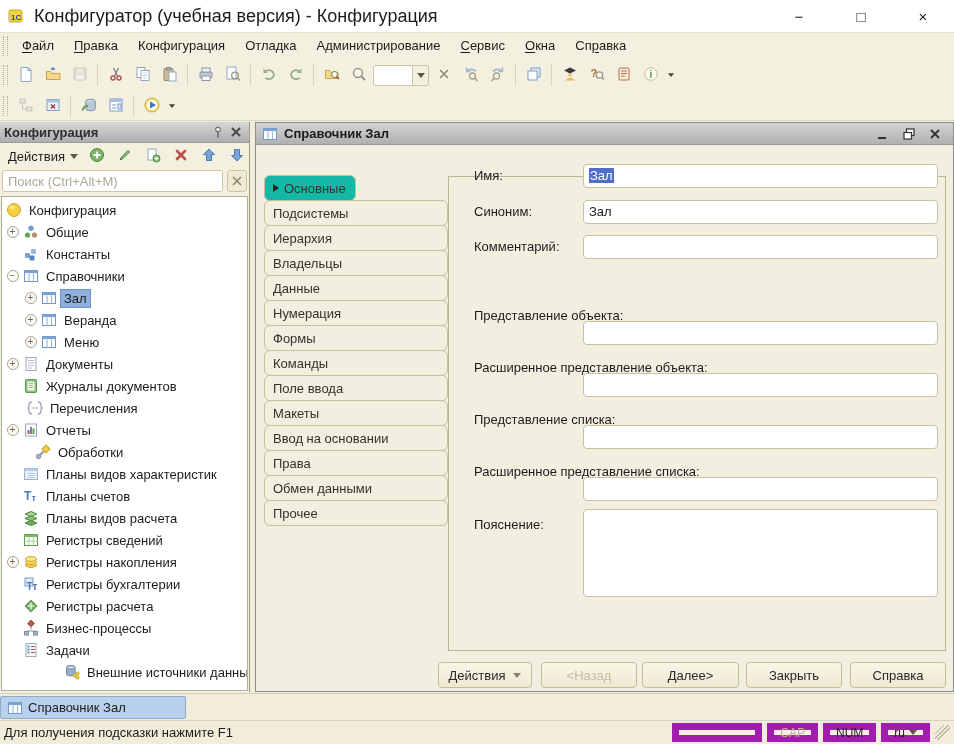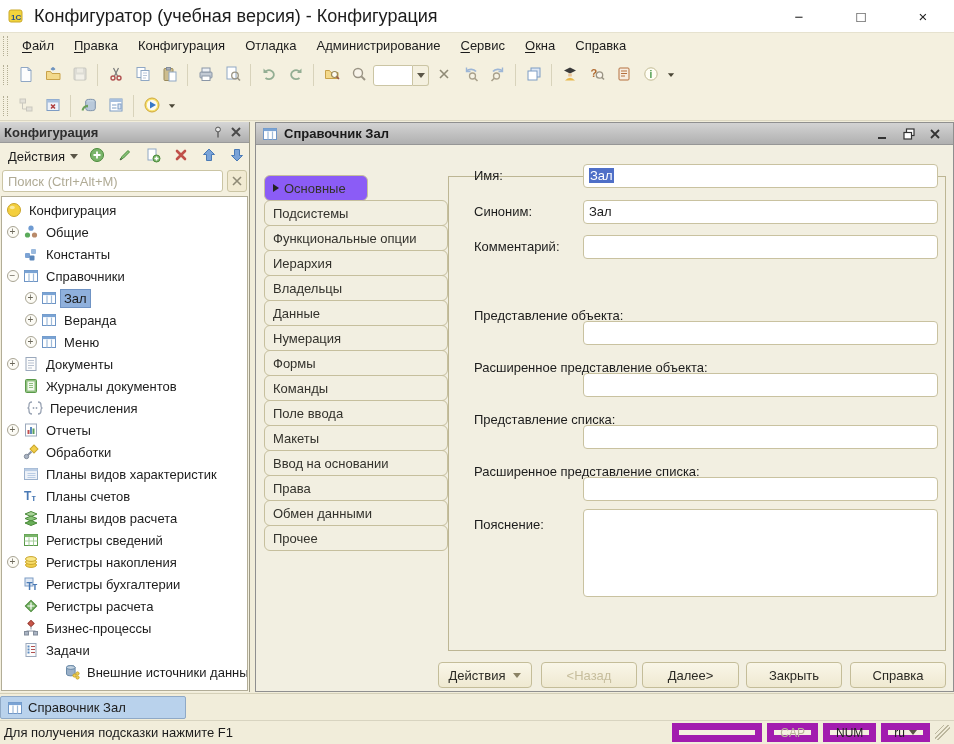--- a/index.html
+++ b/index.html
@@ -56,21 +56,21 @@
   #dialog{position:absolute;left:255px;top:122px;width:699px;height:570px;background:#f2efe1;border:1px solid #8f8f8f}
   .dlg-title{height:22px;background:linear-gradient(#d3d3d3,#b0b0b0);display:flex;align-items:center;padding:0 6px;gap:6px;border-bottom:1px solid #969696}
   .dlg-title .dt-text{font-weight:bold;color:#1a1a1a}
   .dlg-ctrl{margin-left:auto;display:flex;gap:10px;padding-right:4px}
   .dlg-ctrl span{width:16px;height:16px;display:flex;align-items:center;justify-content:center}
   .dlg-body{position:relative;width:100%;height:546px}
   .content-frame{position:absolute;left:192px;top:31px;width:498px;height:475px;border:1px solid #bdb694}
   #wtabs{position:absolute;left:8px;top:31px;width:184px}
   .wtab{height:26px;margin-top:-1px;border:1px solid #c6bf9d;border-radius:6px;background:#f2efe1;display:flex;align-items:center;padding:0 8px;gap:5px;position:relative;color:#33322c;white-space:nowrap}
   .wtab .tmark{display:none;width:0;height:0;border-top:4px solid transparent;border-bottom:4px solid transparent;border-left:6px solid #222}
-  .wtab.active{width:104px;z-index:3;background:#8b5cf6}
+  .wtab.active{width:92px;z-index:3;background:#14b8a6}
   .wtab.active .tmark{display:inline-block}
   .fld-label{position:absolute;left:218px;height:24px;line-height:24px;white-space:nowrap}
   .inp{position:absolute;left:327px;width:355px;height:24px;background:#fff;border:1px solid #c9c2a0;border-radius:4px;padding:3px 5px;font-size:13px;overflow:hidden}
   .inp .selval{background:#4f6fc7;color:#fff;padding:0 1px}
   .inp.tall{height:88px}
   .btn{position:absolute;height:26px;border:1px solid #c4bd99;border-radius:4px;background:linear-gradient(#f9f6e8,#efe9d1);display:flex;align-items:center;justify-content:center;gap:8px;font-size:13px;color:#2b2a24}
   .btn.disabled{color:#c6bd9c}
   .btn .caret{border-top-color:#8a8264}
 
   
@@ -513,21 +513,21 @@
         <span class="ticon">
           <svg width="16" height="16" viewBox="0 0 16 16">
             <rect x="2.5" y="2" width="11" height="12" fill="#fff" stroke="#9aa8bc"></rect>
             <rect x="4.5" y="8" width="2" height="4" fill="#c05050"></rect>
             <rect x="7" y="5" width="2" height="7" fill="#5a8ac0"></rect>
             <rect x="9.5" y="6.5" width="2" height="5.5" fill="#5aa05a"></rect>
           </svg>
         </span>
         <span class="tlabel">Отчеты</span>
       </div>
-      <div class="tree-row" style="padding-left: 4px;">
+      <div class="tree-row" style="padding-left: 4px; margin-left: 12px;">
         <span class="slot"></span>
         <span class="ticon">
           <svg width="16" height="16" viewBox="0 0 16 16">
             <rect x="8.2" y="2.2" width="5.6" height="5.6" transform="rotate(45 11 5)" fill="#f2cf4a" stroke="#c9a52c"></rect>
             <path d="M3.5 12.5 L8.5 7.5" stroke="#8a94a4" stroke-width="2"></path>
             <circle cx="3.5" cy="12.5" r="2.2" fill="#aab4c4" stroke="#828c9a"></circle>
           </svg>
         </span>
         <span class="tlabel">Обработки</span>
       </div>
@@ -681,23 +681,20 @@
     <div class="content-frame"></div>
     <div id="wtabs">
         <div class="wtab active">
           <span class="tmark"></span>
           <span>Основные</span>
         </div>
         <div class="wtab">
           <span>Подсистемы</span>
         </div>
         <div class="wtab">
-          <span>Функциональные опции</span>
-        </div>
-        <div class="wtab">
           <span>Иерархия</span>
         </div>
         <div class="wtab">
           <span>Владельцы</span>
         </div>
         <div class="wtab">
           <span>Данные</span>
         </div>
         <div class="wtab">
           <span>Нумерация</span>

